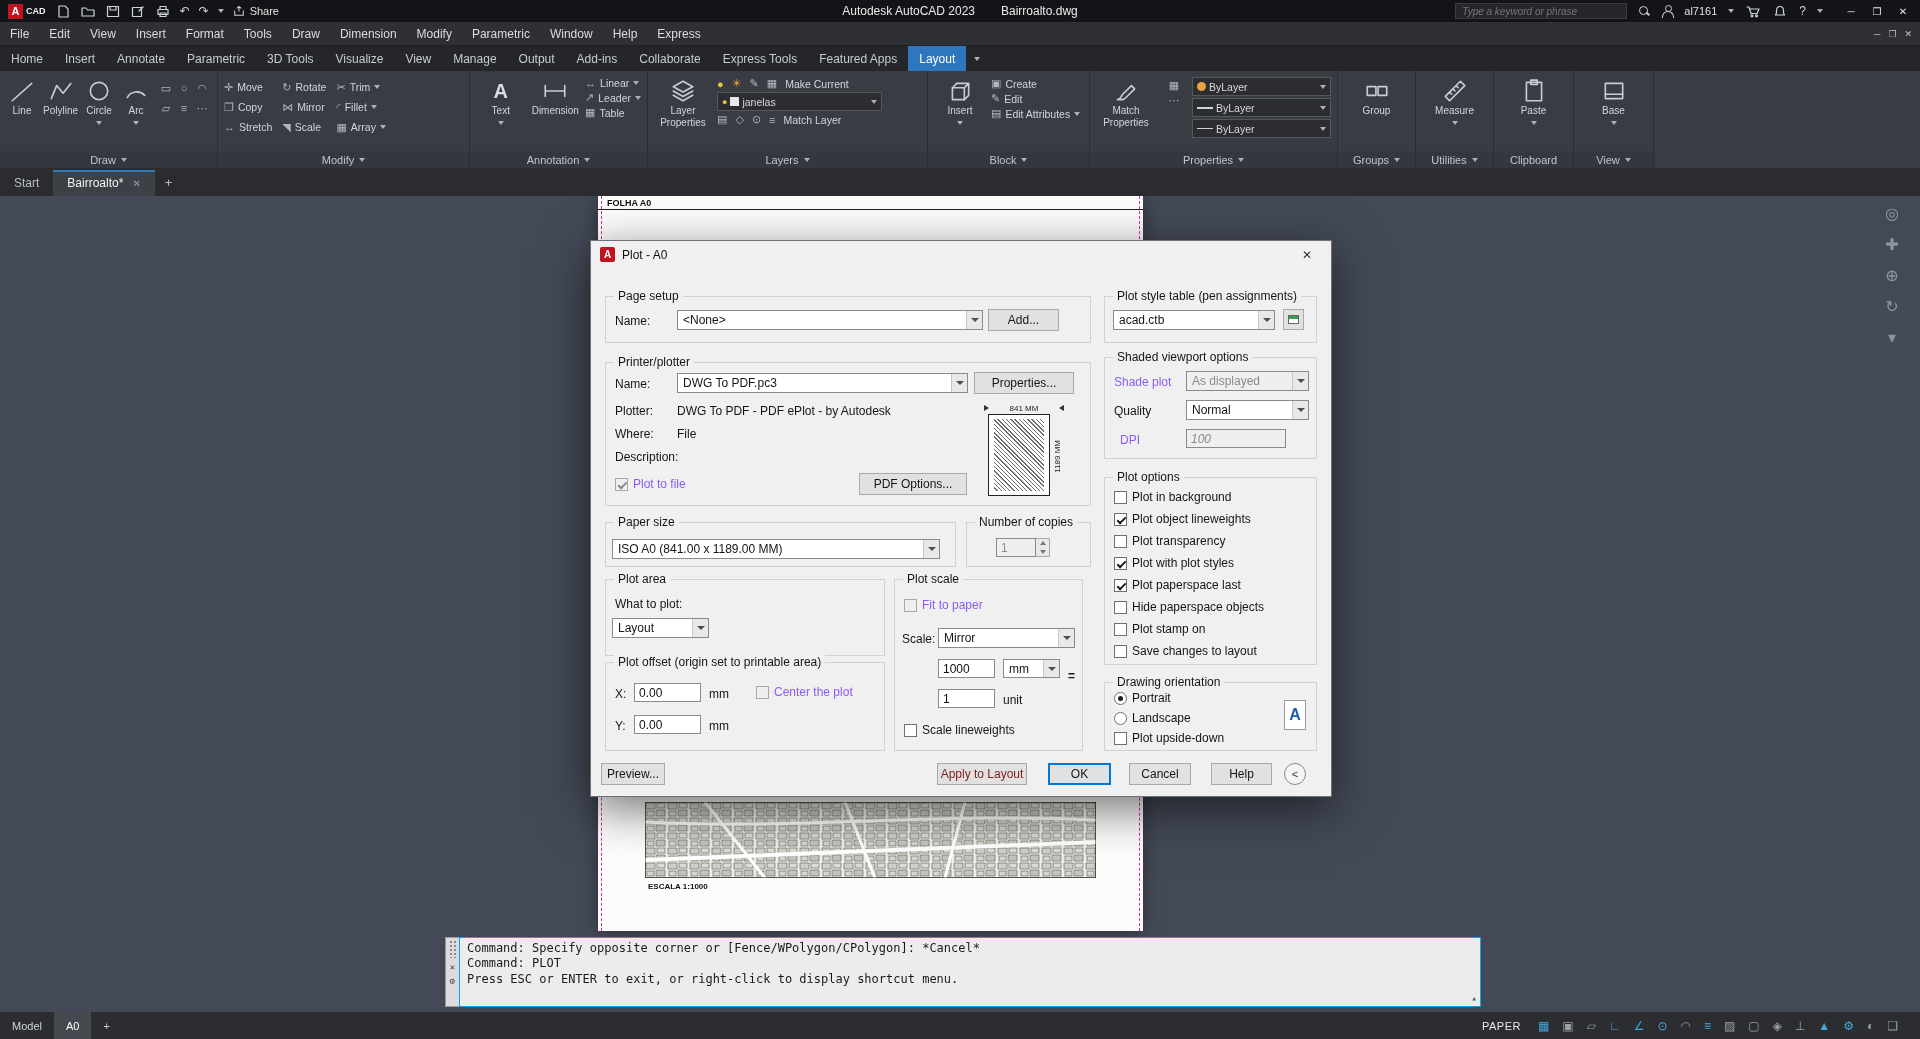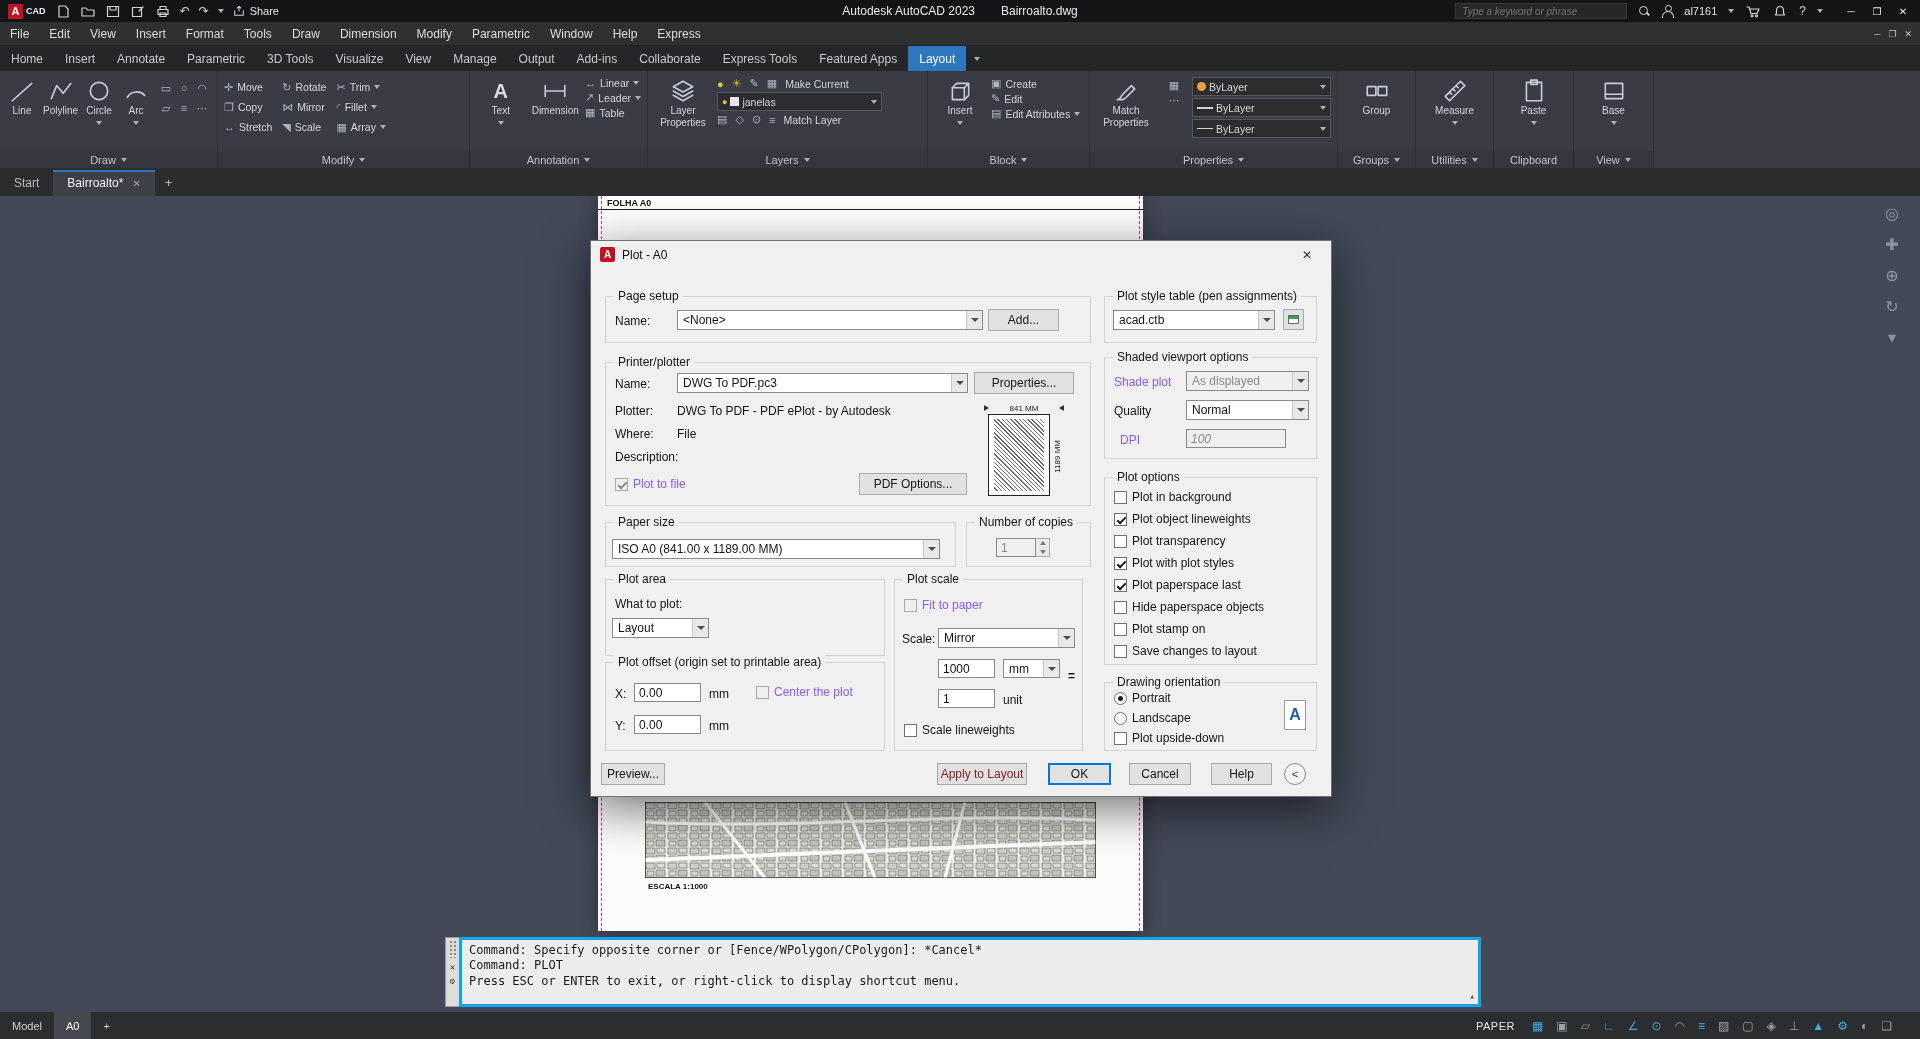--- a/index.html
+++ b/index.html
@@ -129,33 +129,33 @@
   .editstyle .grid{width:11px;height:9px;background:
     linear-gradient(#3e9c4f 0 0) 0 0/11px 3px no-repeat,#fff;border:1px solid #666}
   .okring{position:absolute;width:22px;height:22px;border:1px solid #8a8a8a;border-radius:50%;background:#f4f4f4;display:flex;align-items:center;justify-content:center;font-size:11px;color:#333}
   .aicon{position:absolute;width:22px;height:30px;background:#fff;border:1px solid #9a9a9a;display:flex;align-items:center;justify-content:center;color:#1f5fa8;font-weight:bold;font-size:16px}
 
   
   .cmdwin{position:absolute;left:445px;top:741px;width:1036px;height:70px;display:flex;font-family:"DejaVu Sans Mono",monospace}
   .cmdgrip{width:14px;background:#dcdcdc;border:1px solid #9a9a9a;border-right:none;display:flex;flex-direction:column;align-items:center;gap:4px;padding-top:2px}
   .gripdots{width:8px;height:18px;background:radial-gradient(circle,#8a8a8a 1px,transparent 1.2px) 0 0/4px 4px}
   .cmdgrip span{font-size:9px;color:#444}
-  .cmdmain{flex:1;display:flex;flex-direction:column;border:3px solid #0ea5e9;background:#ececec}
+  .cmdmain{flex:1;display:flex;flex-direction:column;border:1px solid #0ea5e9;background:#ececec}
   .cmdlines{flex:1;padding:3px 7px;font-size:12px;color:#1a1a1a;line-height:1.28;position:relative}
   .cmdhist{position:absolute;right:3px;bottom:1px;font-size:9px;color:#555}
   .cmdinput{height:18px;background:#fff;border-top:1px solid #b2b2b2;display:flex;align-items:center;gap:5px;padding:0 6px;font-size:12px;color:#111}
   .cmdico{width:11px;height:9px;border:1.2px solid #3c6ea5;background:#dce8f4}
   .cmdinput .caret{border-top-color:#555}
 
   
   .statusbar{position:absolute;top:1012px;left:0;right:0;height:27px;background:#2c2d30;display:flex;align-items:center;color:#cfd3d8;font-size:11px}
   .sb-left{display:flex;align-items:stretch;height:27px}
   .sb-left .t{display:flex;align-items:center;padding:0 12px}
   .sb-left .t.active{background:#45484e;color:#fff}
-  .sb-right{margin-left:auto;display:flex;align-items:center;gap:13px;padding-right:28px}
+  .sb-right{margin-left:auto;display:flex;align-items:center;gap:13px;padding-right:22px}
   .sico{font-size:12px;color:#9aa0a8}
   .sico.on{color:#41a8e0}
   .paperlbl{color:#e8e8e8;font-size:11px;letter-spacing:.5px;margin-right:4px}
 </style>
 </head>
 <body>
 
 <div class="app">
 
   <header class="titlebar">

